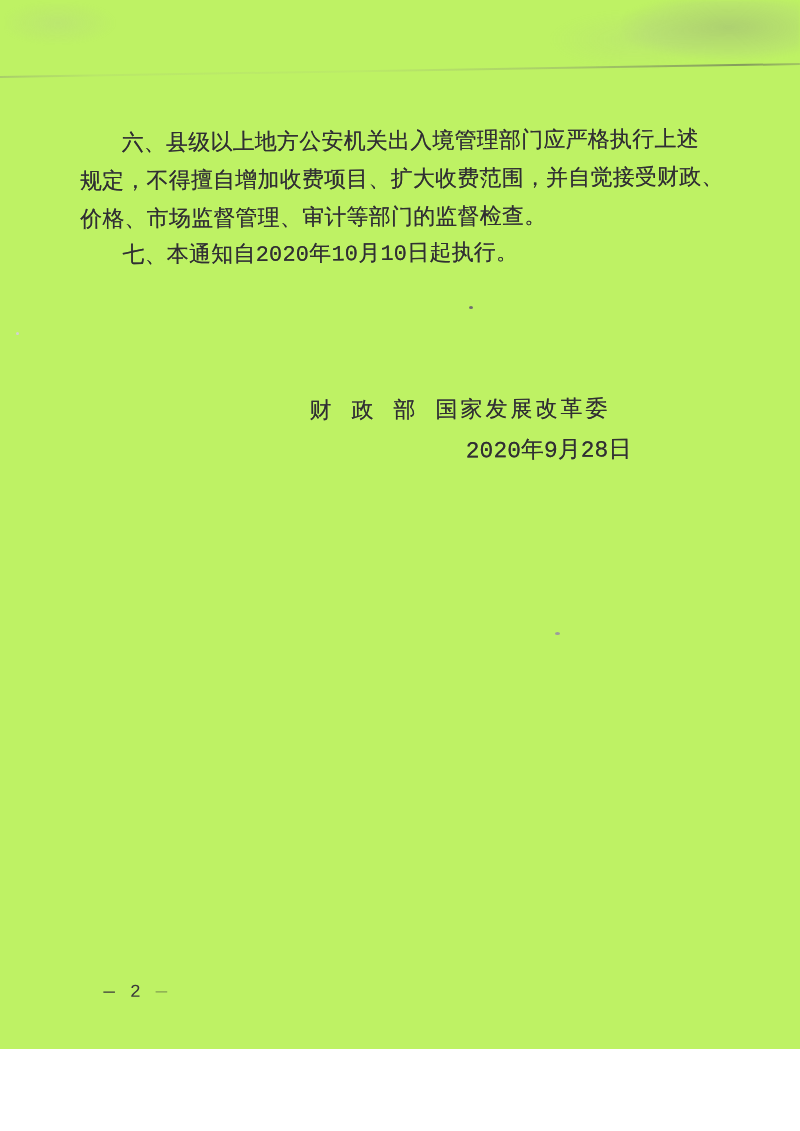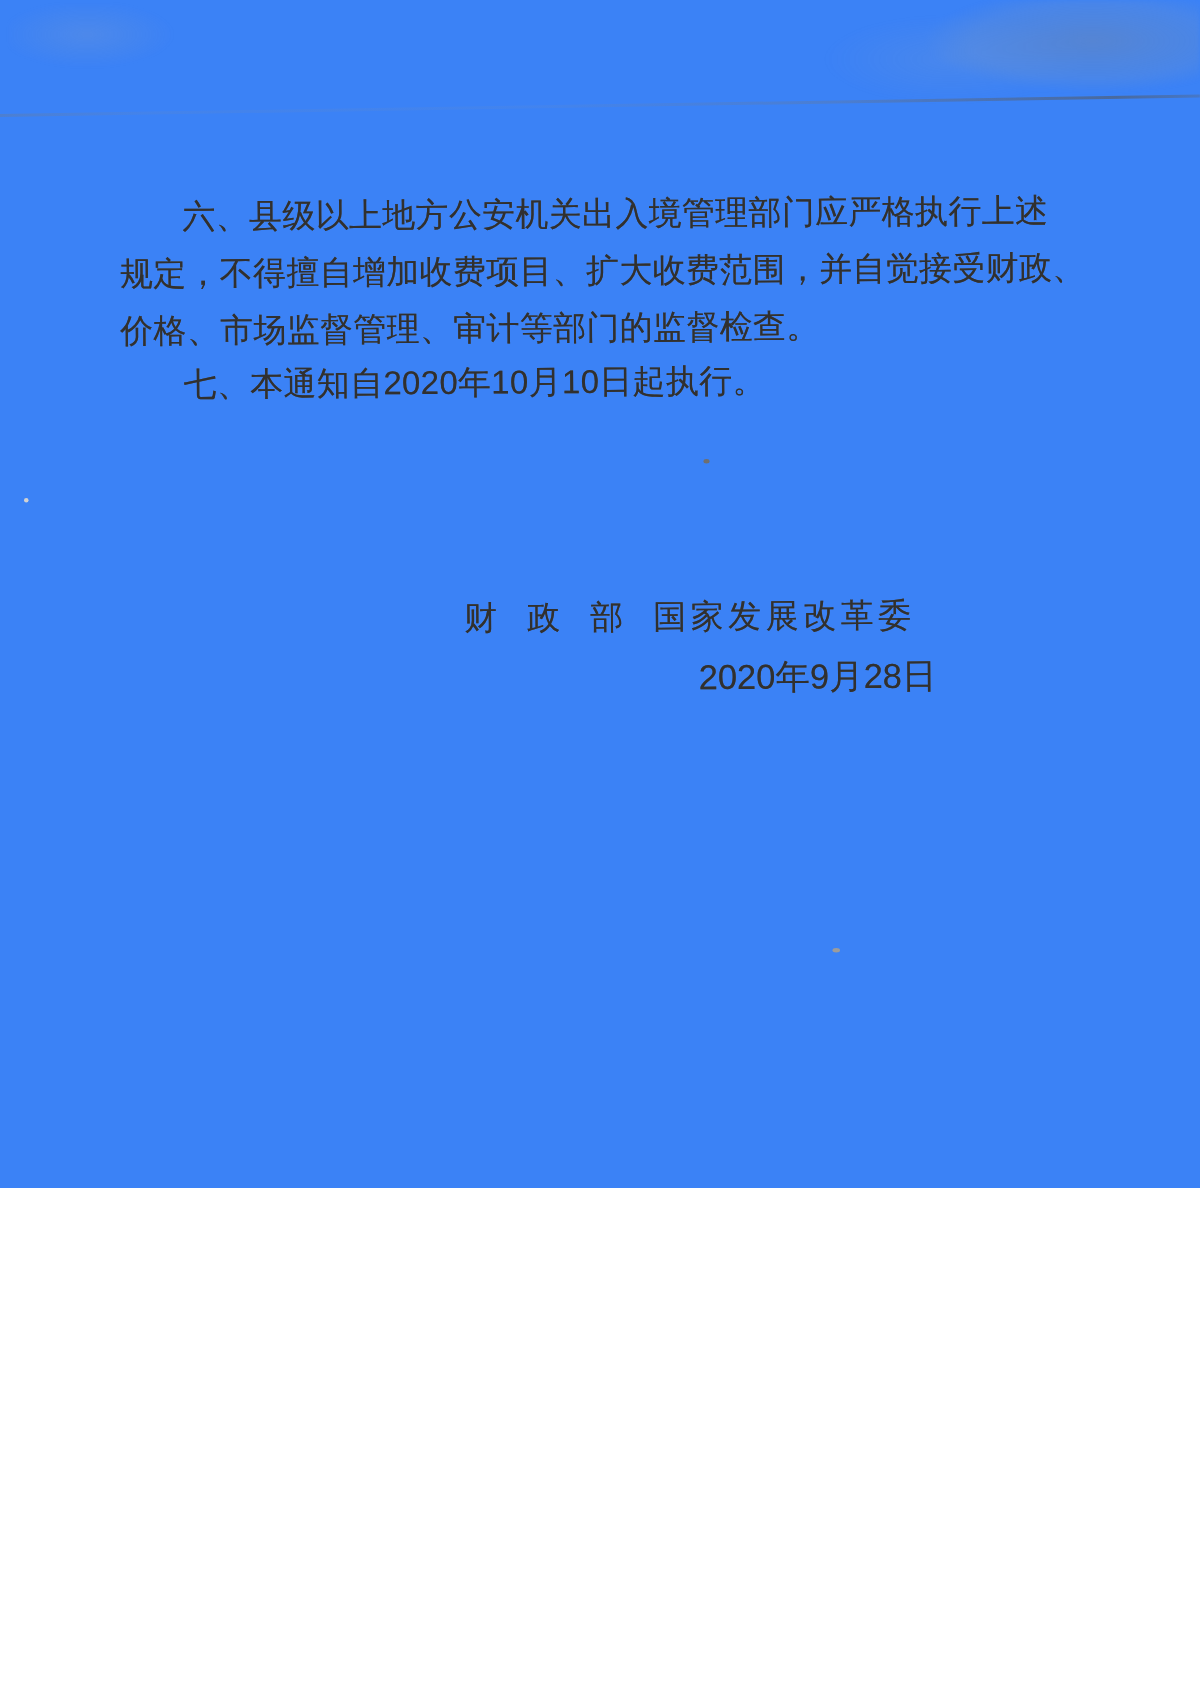--- a/index.html
+++ b/index.html
@@ -3,24 +3,24 @@
 <meta charset="utf-8">
 <style>
   html, body {
     margin: 0;
     padding: 0;
     background: #ffffff;
   }
   .page {
     position: relative;
     width: 800px;
-    height: 792px;
-    background: #3b82f6;
+    height: 1049px;
+    background: #bef264;
     overflow: hidden;
-    font-family: Liberation Sans, sans-serif;
+    font-family: Liberation Mono, monospace;
     color: #2e2e2e;
   }
 
   
   .content {
     position: absolute;
     inset: 0;
     transform: rotate(-0.4deg);
     transform-origin: 100px 200px;
   }

